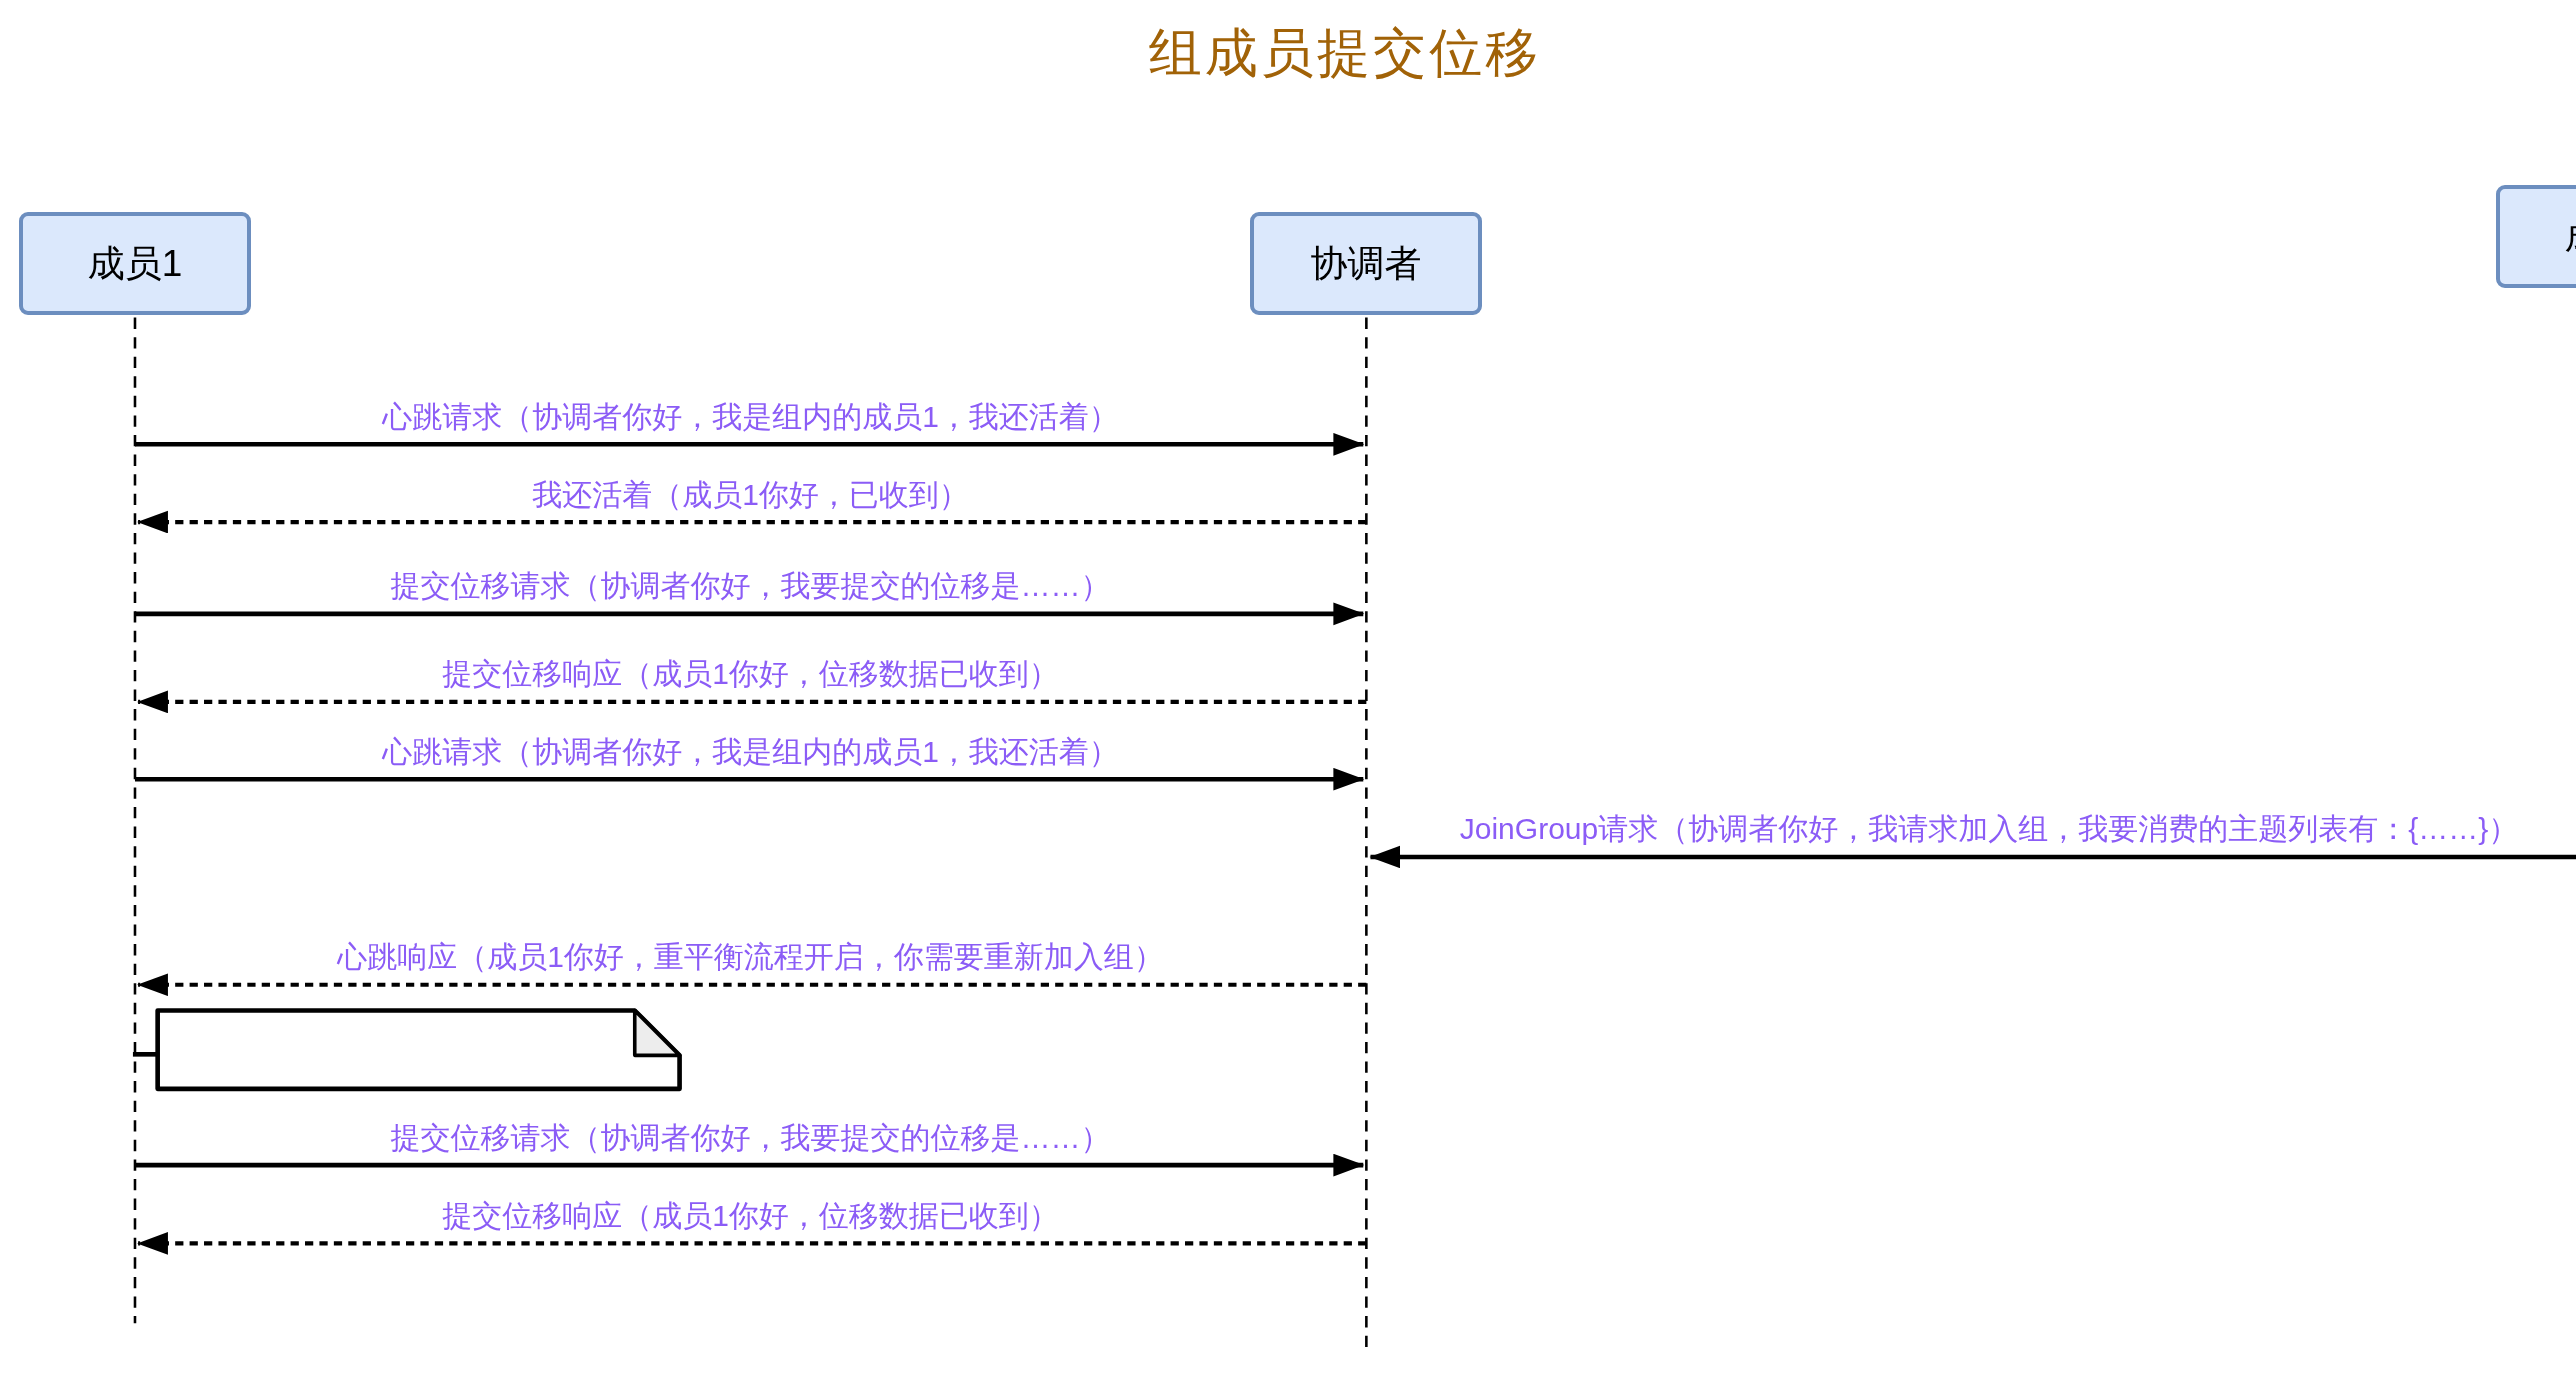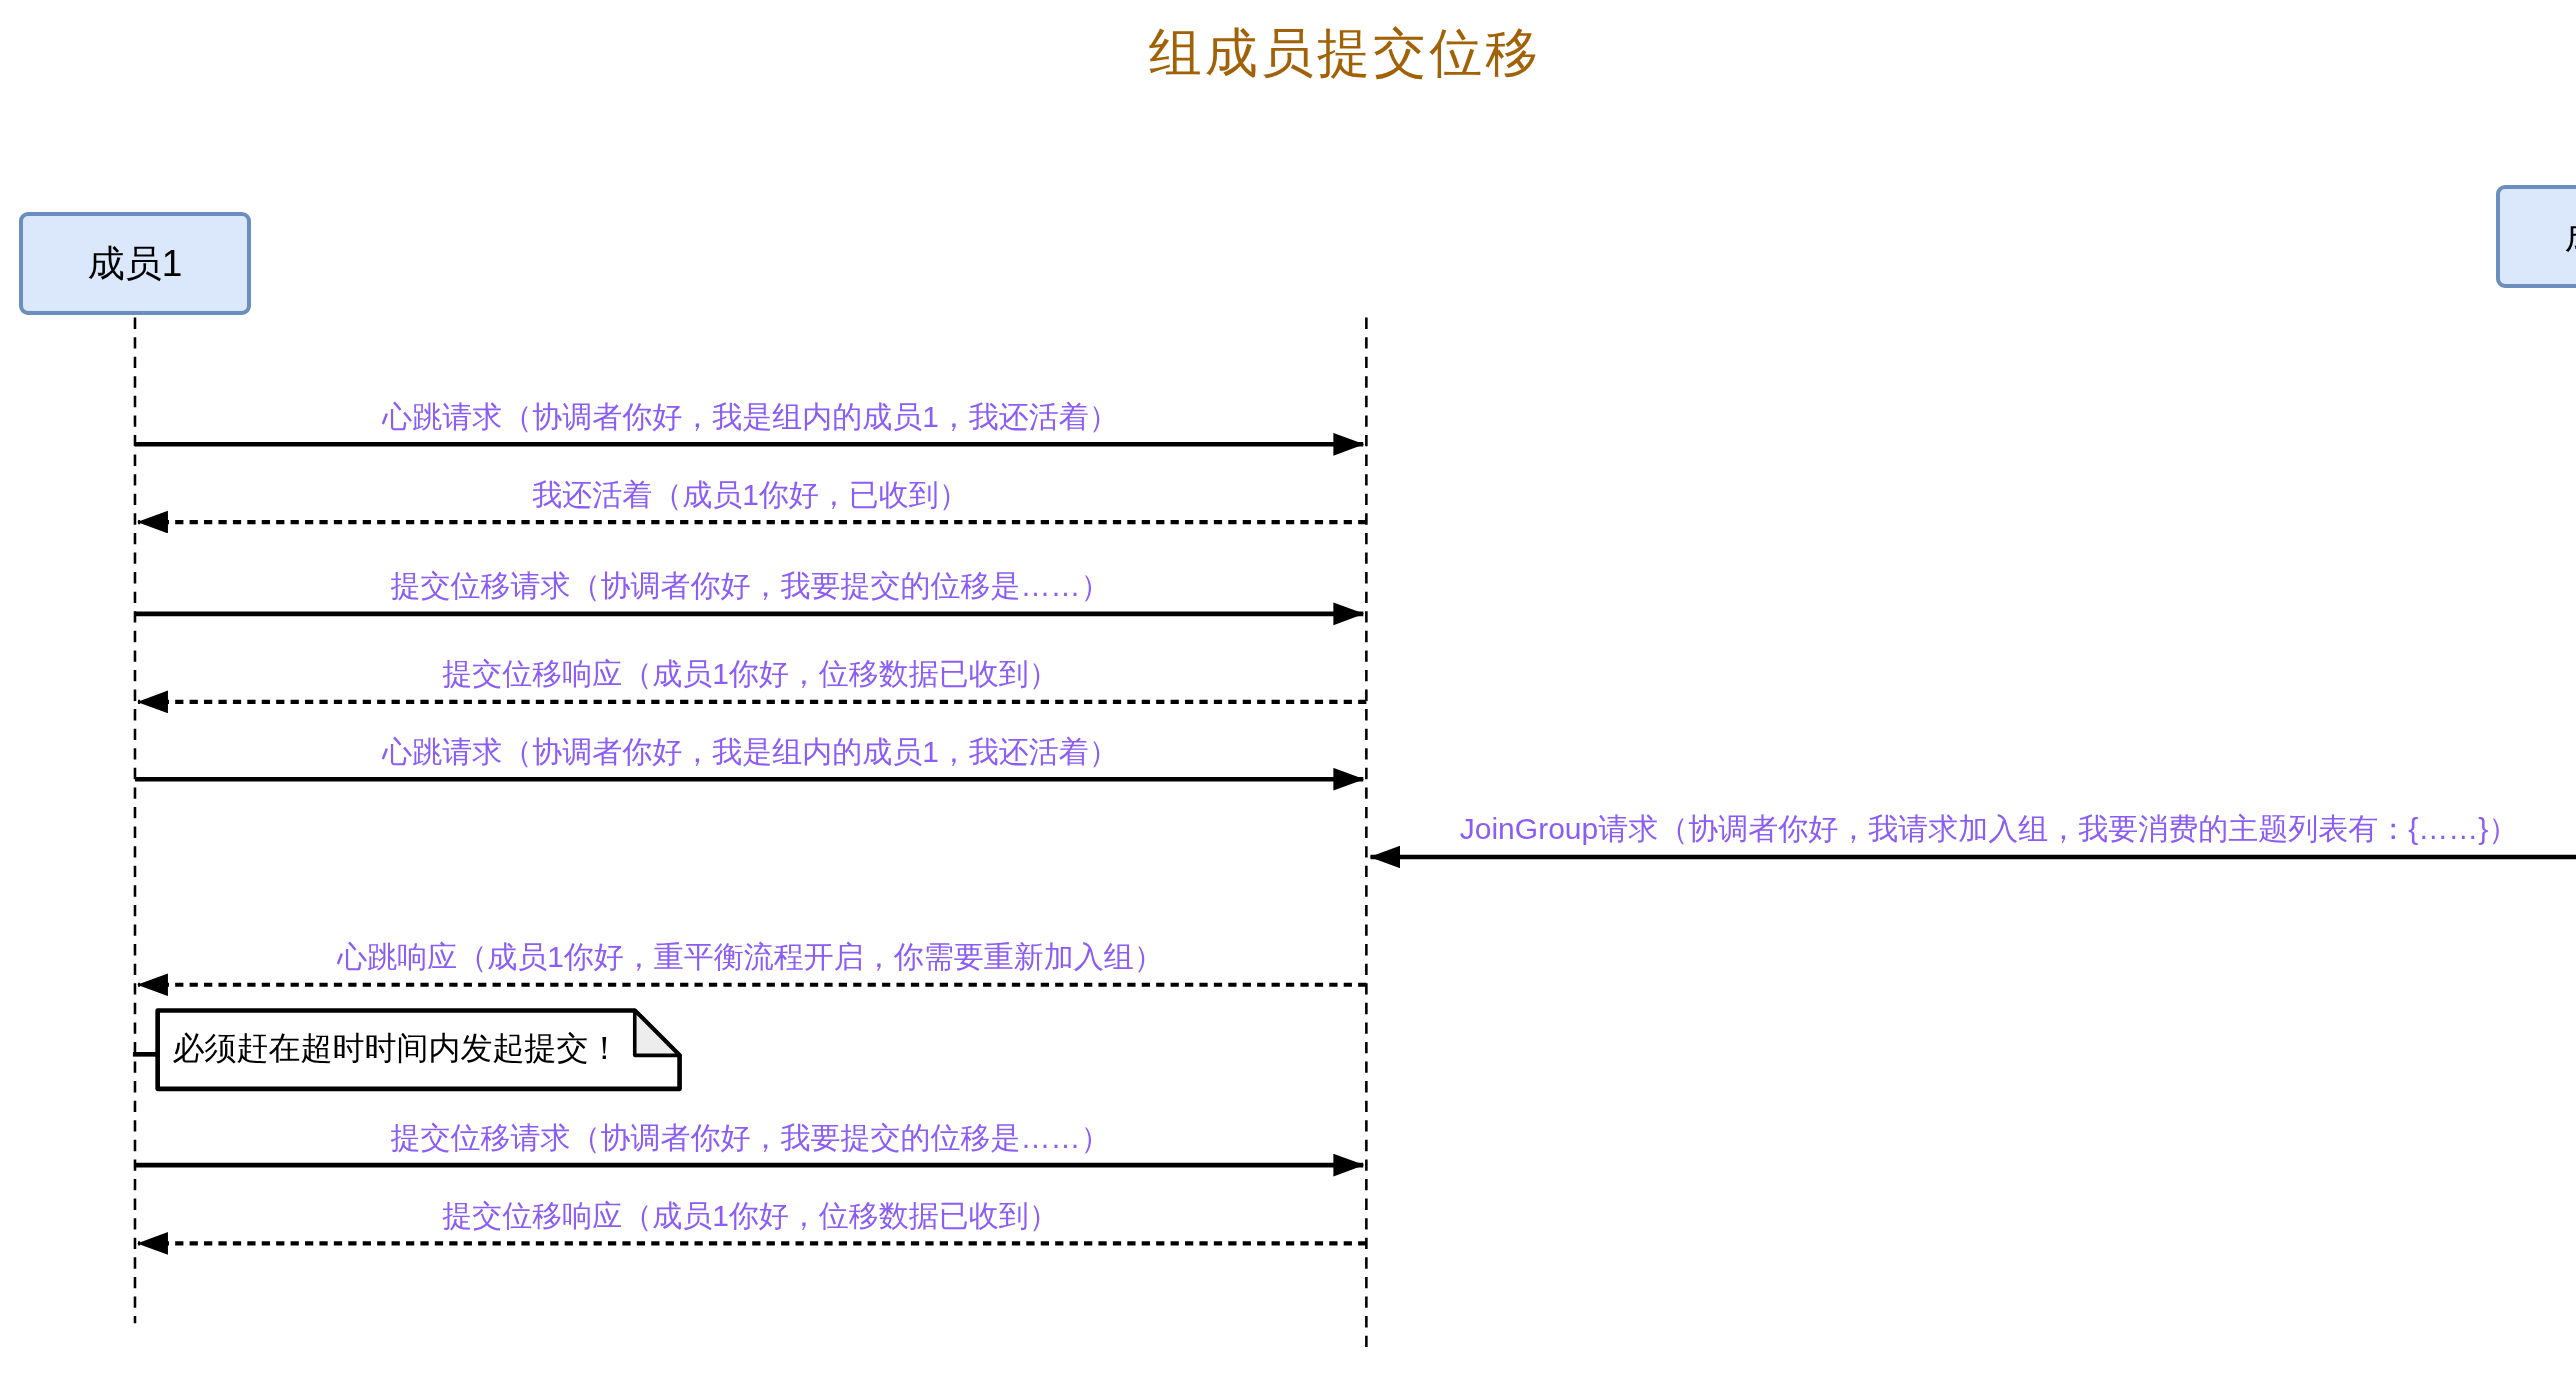--- a/index.html
+++ b/index.html
@@ -108,20 +108,23 @@
 </head>
 <body>
 
 <div class="canvas">
 
   <div class="diagram-title">组成员提交位移</div>
 
   <div class="actor" style="left:19px; top:212px;">
     <span class="actor-label">成员1</span>
   </div>
+  <div class="actor" style="left:1250px; top:212px;">
+    <span class="actor-label">协调者</span>
+  </div>
   <div class="actor" style="left:2496px; top:185px;">
     <span class="actor-label">成员2</span>
   </div>
 
   <svg class="svg-layer" width="2759" height="1376" viewBox="0 0 5355 2670">
     <defs>
       <marker id="arrowhead" markerUnits="userSpaceOnUse" markerWidth="70" markerHeight="48" refX="58" refY="22" orient="auto">
         <path d="M0,0 L60,22 L0,44 Z" fill="#000000"></path>
       </marker>
     </defs>
@@ -148,16 +151,15 @@
   <div class="msg-label" style="left:135px; top:399px; width:1231px;">心跳请求（协调者你好，我是组内的成员1，我还活着）</div>
   <div class="msg-label" style="left:135px; top:477px; width:1231px;">我还活着（成员1你好，已收到）</div>
   <div class="msg-label" style="left:135px; top:568px; width:1231px;">提交位移请求（协调者你好，我要提交的位移是……）</div>
   <div class="msg-label" style="left:135px; top:656px; width:1231px;">提交位移响应（成员1你好，位移数据已收到）</div>
   <div class="msg-label" style="left:135px; top:734px; width:1231px;">心跳请求（协调者你好，我是组内的成员1，我还活着）</div>
   <div class="msg-label" style="left:1366px; top:811px; width:1246px;">JoinGroup请求（协调者你好，我请求加入组，我要消费的主题列表有：{……}）</div>
   <div class="msg-label" style="left:135px; top:939px; width:1231px;">心跳响应（成员1你好，重平衡流程开启，你需要重新加入组）</div>
   <div class="msg-label" style="left:135px; top:1120px; width:1231px;">提交位移请求（协调者你好，我要提交的位移是……）</div>
   <div class="msg-label" style="left:135px; top:1198px; width:1231px;">提交位移响应（成员1你好，位移数据已收到）</div>
 
-  <div class="note-text">必须赶在超时时间内发起提交！</div>
 
 </div>
 
 
 </body></html>

